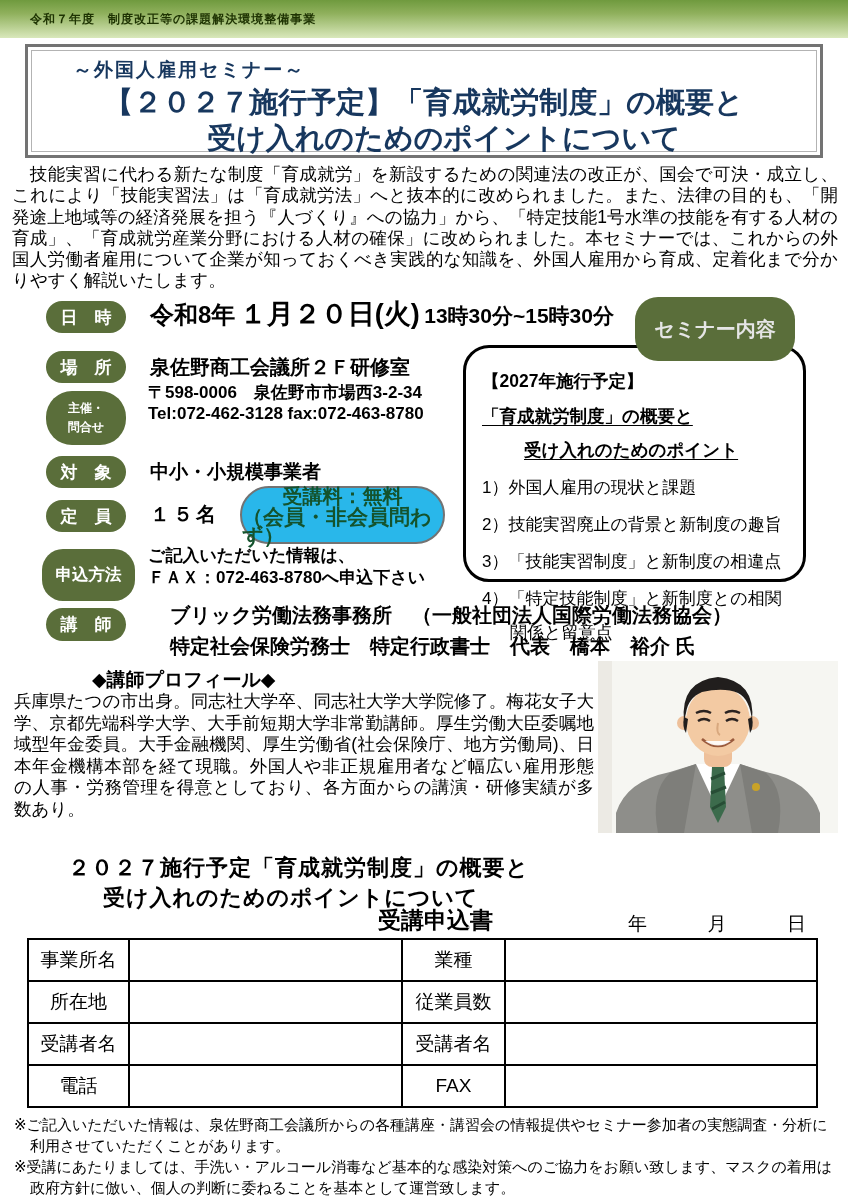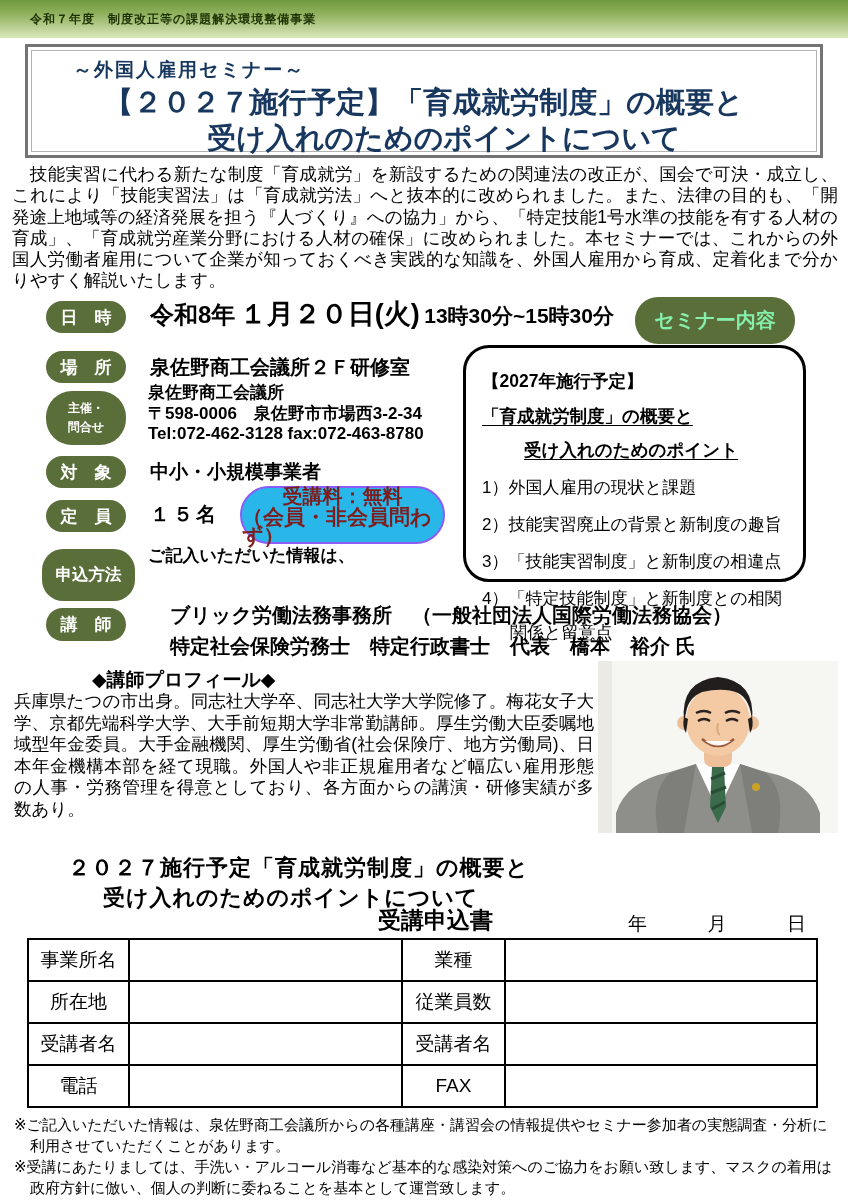--- a/index.html
+++ b/index.html
@@ -53,28 +53,28 @@
   .dt-time{font-size:21px;}
   .venue-text{position:absolute;left:150px;top:354px;font-size:20px;font-weight:bold;white-space:nowrap;}
   .org-text{position:absolute;left:148px;top:383px;font-size:17px;font-weight:bold;line-height:20.5px;white-space:nowrap;}
   .target-text{position:absolute;left:150px;top:459px;font-size:19px;font-weight:bold;}
   .cap-text{position:absolute;left:150px;top:501px;font-size:20px;font-weight:bold;letter-spacing:3px;}
   .apply-text{position:absolute;left:148px;top:545px;font-size:17px;font-weight:bold;line-height:22px;white-space:nowrap;}
   .lect-text{position:absolute;left:170px;top:600px;font-size:20px;font-weight:bold;line-height:31px;white-space:nowrap;}
   
   .fee-oval{
     position:absolute;left:240px;top:486px;width:205px;height:58px;box-sizing:border-box;
-    background:#29b7ea;border:2px solid #8b5cf6;border-radius:30px;
-    display:flex;flex-direction:column;align-items:center;justify-content:center;color:#7f1d1d;
+    background:#29b7ea;border:2px solid #737373;border-radius:30px;
+    display:flex;flex-direction:column;align-items:center;justify-content:center;color:#14532d;
   }
   .fee-l1{font-size:20px;font-weight:bold;line-height:22px;}
   .fee-l2{font-size:21px;font-weight:bold;line-height:19px;}
   
   .sc-badge{
-    position:absolute;left:635px;top:297px;width:160px;height:47px;background:#5a6e3a;color:#86efac;
+    position:absolute;left:635px;top:297px;width:160px;height:64px;background:#5a6e3a;color:#e5e5e5;
     border-radius:23px;display:flex;align-items:center;justify-content:center;
     font-size:20px;font-weight:bold;z-index:2;
   }
   .sc-panel{
     position:absolute;left:463px;top:345px;width:343px;height:237px;box-sizing:border-box;
     border:3px solid #000;border-radius:26px;background:#fff;padding:10px 12px 0 16px;z-index:1;
   }
   .sc-h{font-size:17.5px;font-weight:600;line-height:22.5px;margin-top:12px;}
   .sc-h-u{text-decoration:underline;text-underline-offset:3px;}
   .sc-h-ind{padding-left:42px;}
@@ -122,21 +122,20 @@
   <div class="pill pill-venue">場　所</div>
   <div class="venue-text">泉佐野商工会議所２Ｆ研修室</div>
 
   <div class="pill pill-org">
     <span>
       <span>主催・</span><br>
       <span>問合せ</span>
     </span>
   </div>
   <div class="org-text">
-    <div>泉佐野商工会議所</div>
     <div>〒598-0006　泉佐野市市場西3-2-34</div>
     <div>Tel:072-462-3128 fax:072-463-8780</div>
   </div>
 
   <div class="sc-badge">セミナー内容</div>
   <div class="sc-panel">
     <div class="sc-h">【2027年施行予定】</div>
     <div class="sc-h sc-h-u">「育成就労制度」の概要と</div>
     <div class="sc-h sc-h-u sc-h-ind">受け入れのためのポイント</div>
     <div class="sc-item">1）外国人雇用の現状と課題</div>
@@ -153,20 +152,21 @@
   <div class="cap-text">１５名</div>
 
   <div class="fee-oval">
     <div class="fee-l1">受講料：無料</div>
     <div class="fee-l2">（会員・非会員問わず）</div>
   </div>
 
   <div class="pill pill-apply">申込方法</div>
   <div class="apply-text">
     <div>ご記入いただいた情報は、</div>
+    <div>ＦＡＸ：072-463-8780へ申込下さい</div>
   </div>
 
   <div class="pill pill-lect">講　師</div>
   <div class="lect-text">
     <div>ブリック労働法務事務所　（一般社団法人国際労働法務協会）</div>
     <div>特定社会保険労務士　特定行政書士　代表　橋本　裕介 氏</div>
   </div>
 
   <div class="profile-head">◆講師プロフィール◆</div>
   <div class="profile-text">兵庫県たつの市出身。同志社大学卒、同志社大学大学院修了。梅花女子大学、京都先端科学大学、大手前短期大学非常勤講師。厚生労働大臣委嘱地域型年金委員。大手金融機関、厚生労働省(社会保険庁、地方労働局)、日本年金機構本部を経て現職。外国人や非正規雇用者など幅広い雇用形態の人事・労務管理を得意としており、各方面からの講演・研修実績が多数あり。</div>

